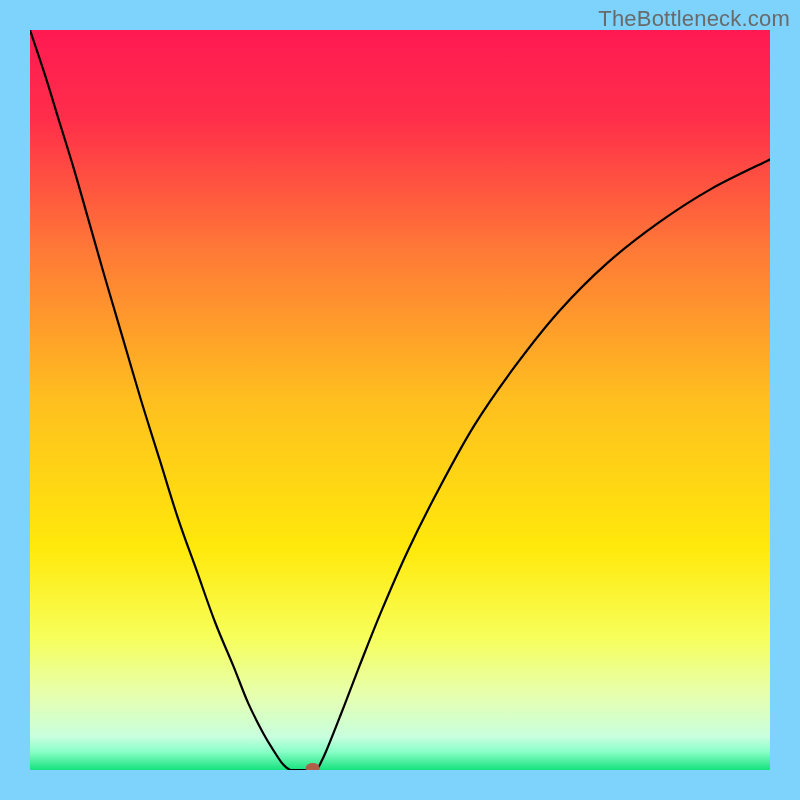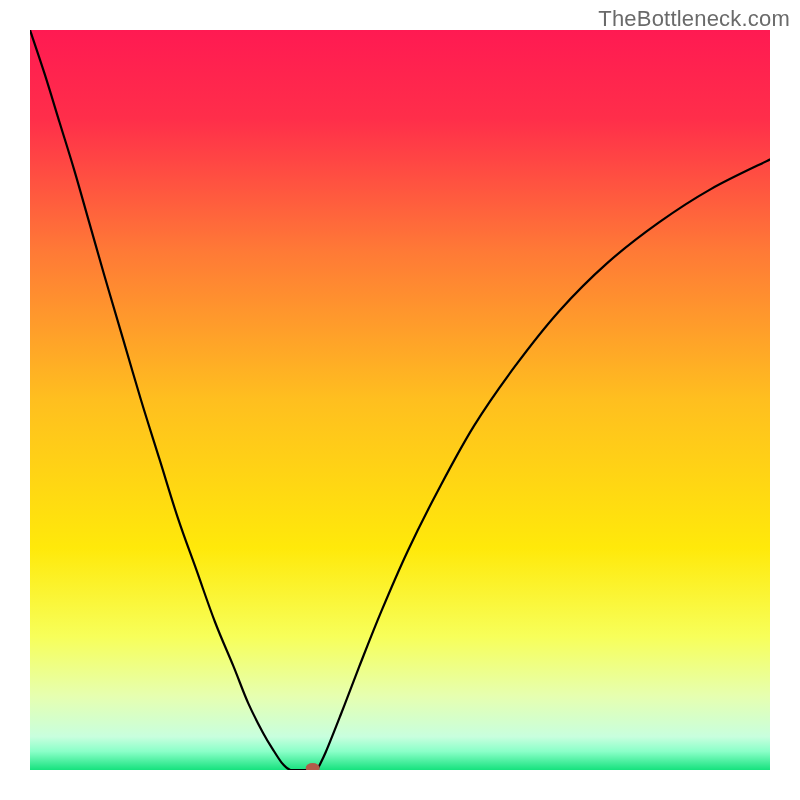--- a/index.html
+++ b/index.html
@@ -8,21 +8,21 @@
     width: 800px;
     height: 800px;
     overflow: hidden;
     background: #000;
     font-family: Arial, Helvetica, sans-serif;
   }
   .frame {
     position: relative;
     width: 800px;
     height: 800px;
-    background: #ffffff;
+    background: #7dd3fc;
   }
   .plot {
     position: absolute;
     left: 30px;
     top: 30px;
     width: 740px;
     height: 740px;
   }
   .watermark {
     position: absolute;

